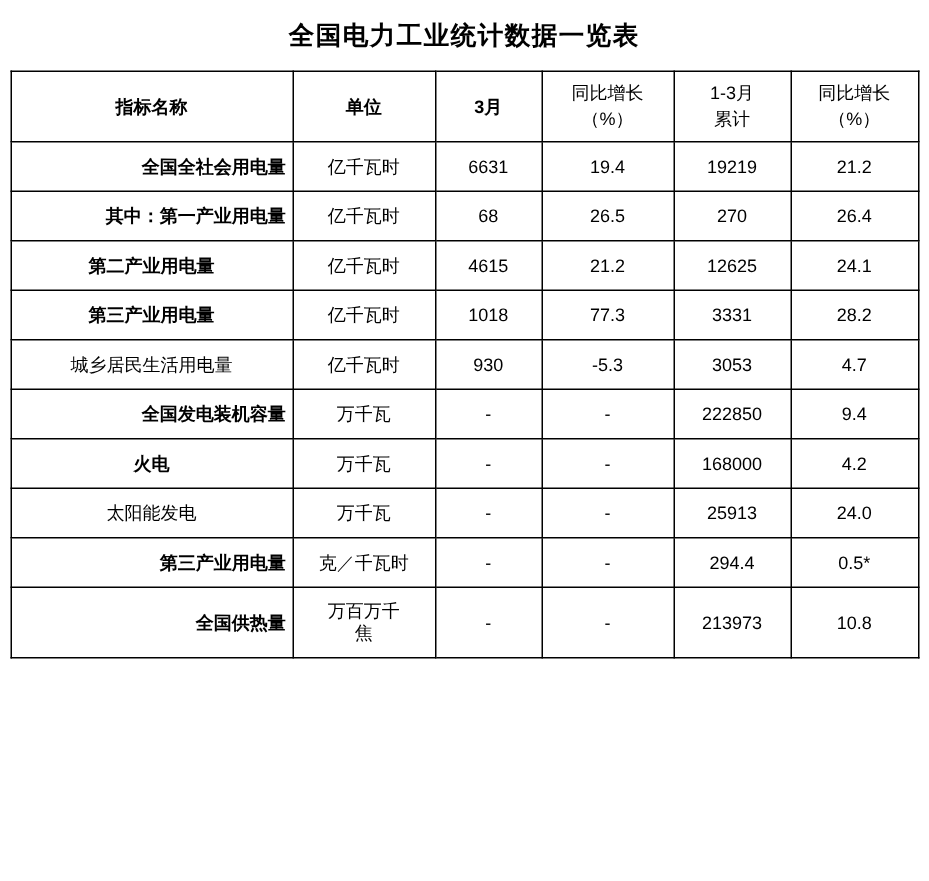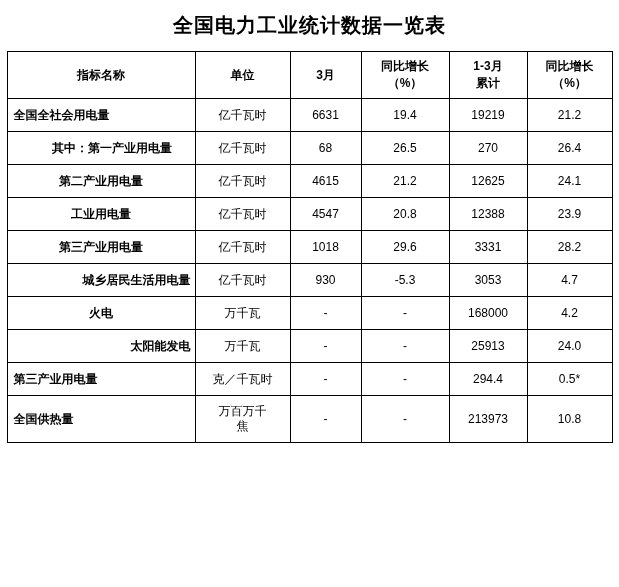--- a/index.html
+++ b/index.html
@@ -15,21 +15,21 @@
     overflow: hidden;
   }
   .page {
     width: 619px;
     height: 587px;
     position: relative;
     box-sizing: border-box;
   }
   .title {
     text-align: center;
-    font-size: 20px;
+    font-size: 17px;
     font-weight: bold;
     letter-spacing: 1px;
     padding-top: 12px;
     padding-bottom: 12px;
     color: #000;
   }
   table.stats {
     border-collapse: collapse;
     width: 605px;
     margin: 0 auto;
@@ -42,34 +42,34 @@
     vertical-align: middle;
   }
   table.stats th {
     font-weight: bold;
     text-align: center;
     height: 46px;
     line-height: 17px;
   }
   .hdr-sub {
     display: block;
-    font-weight: bold;
+    font-weight: normal;
   }
   td.c {
     text-align: center;
     height: 32px;
   }
   td.name {
     height: 32px;
     font-weight: bold;
   }
-  td.name.lvl0 { text-align: left; padding-left: 6px; margin-top: 36px; }
-  td.name.lvl1 { text-align: center; padding-left: 26px; }
+  td.name.lvl0 { text-align: right; padding-left: 6px; margin-top: 36px; }
+  td.name.lvl1 { text-align: right; padding-left: 26px; }
   td.name.lvl2 { text-align: center; }
-  td.name.plain { font-weight: bold; text-align: right; }
+  td.name.plain { font-weight: normal; }
   td.tall { height: 46px; }
   .unit-2line {
     display: block;
     line-height: 15px;
   }
   col.c-name { width: 188px; }
   col.c-unit { width: 95px; }
   col.c-mar  { width: 71px; }
   col.c-yoy1 { width: 88px; }
   col.c-cum  { width: 78px; }
@@ -129,42 +129,42 @@
         </tr>
         <tr>
           <td class="name lvl2">第二产业用电量</td>
           <td class="c">亿千瓦时</td>
           <td class="c">4615</td>
           <td class="c">21.2</td>
           <td class="c">12625</td>
           <td class="c">24.1</td>
         </tr>
         <tr>
-          <td class="name lvl2">工业用电量</td>
-          <td class="c">亿千瓦时</td>
-          <td class="c">4547</td>
-          <td class="c">20.8</td>
-          <td class="c">12388</td>
-          <td class="c">23.9</td>
-        </tr>
-        <tr>
           <td class="name lvl2">第三产业用电量</td>
           <td class="c">亿千瓦时</td>
           <td class="c">1018</td>
-          <td class="c">29.6</td>
+          <td class="c">77.3</td>
           <td class="c">3331</td>
           <td class="c">28.2</td>
         </tr>
         <tr>
           <td class="name lvl2 plain">城乡居民生活用电量</td>
           <td class="c">亿千瓦时</td>
           <td class="c">930</td>
           <td class="c">-5.3</td>
           <td class="c">3053</td>
           <td class="c">4.7</td>
+        </tr>
+        <tr>
+          <td class="name lvl0">全国发电装机容量</td>
+          <td class="c">万千瓦</td>
+          <td class="c">-</td>
+          <td class="c">-</td>
+          <td class="c">222850</td>
+          <td class="c">9.4</td>
         </tr>
         <tr>
           <td class="name lvl2">火电</td>
           <td class="c">万千瓦</td>
           <td class="c">-</td>
           <td class="c">-</td>
           <td class="c">168000</td>
           <td class="c">4.2</td>
         </tr>
         <tr>

